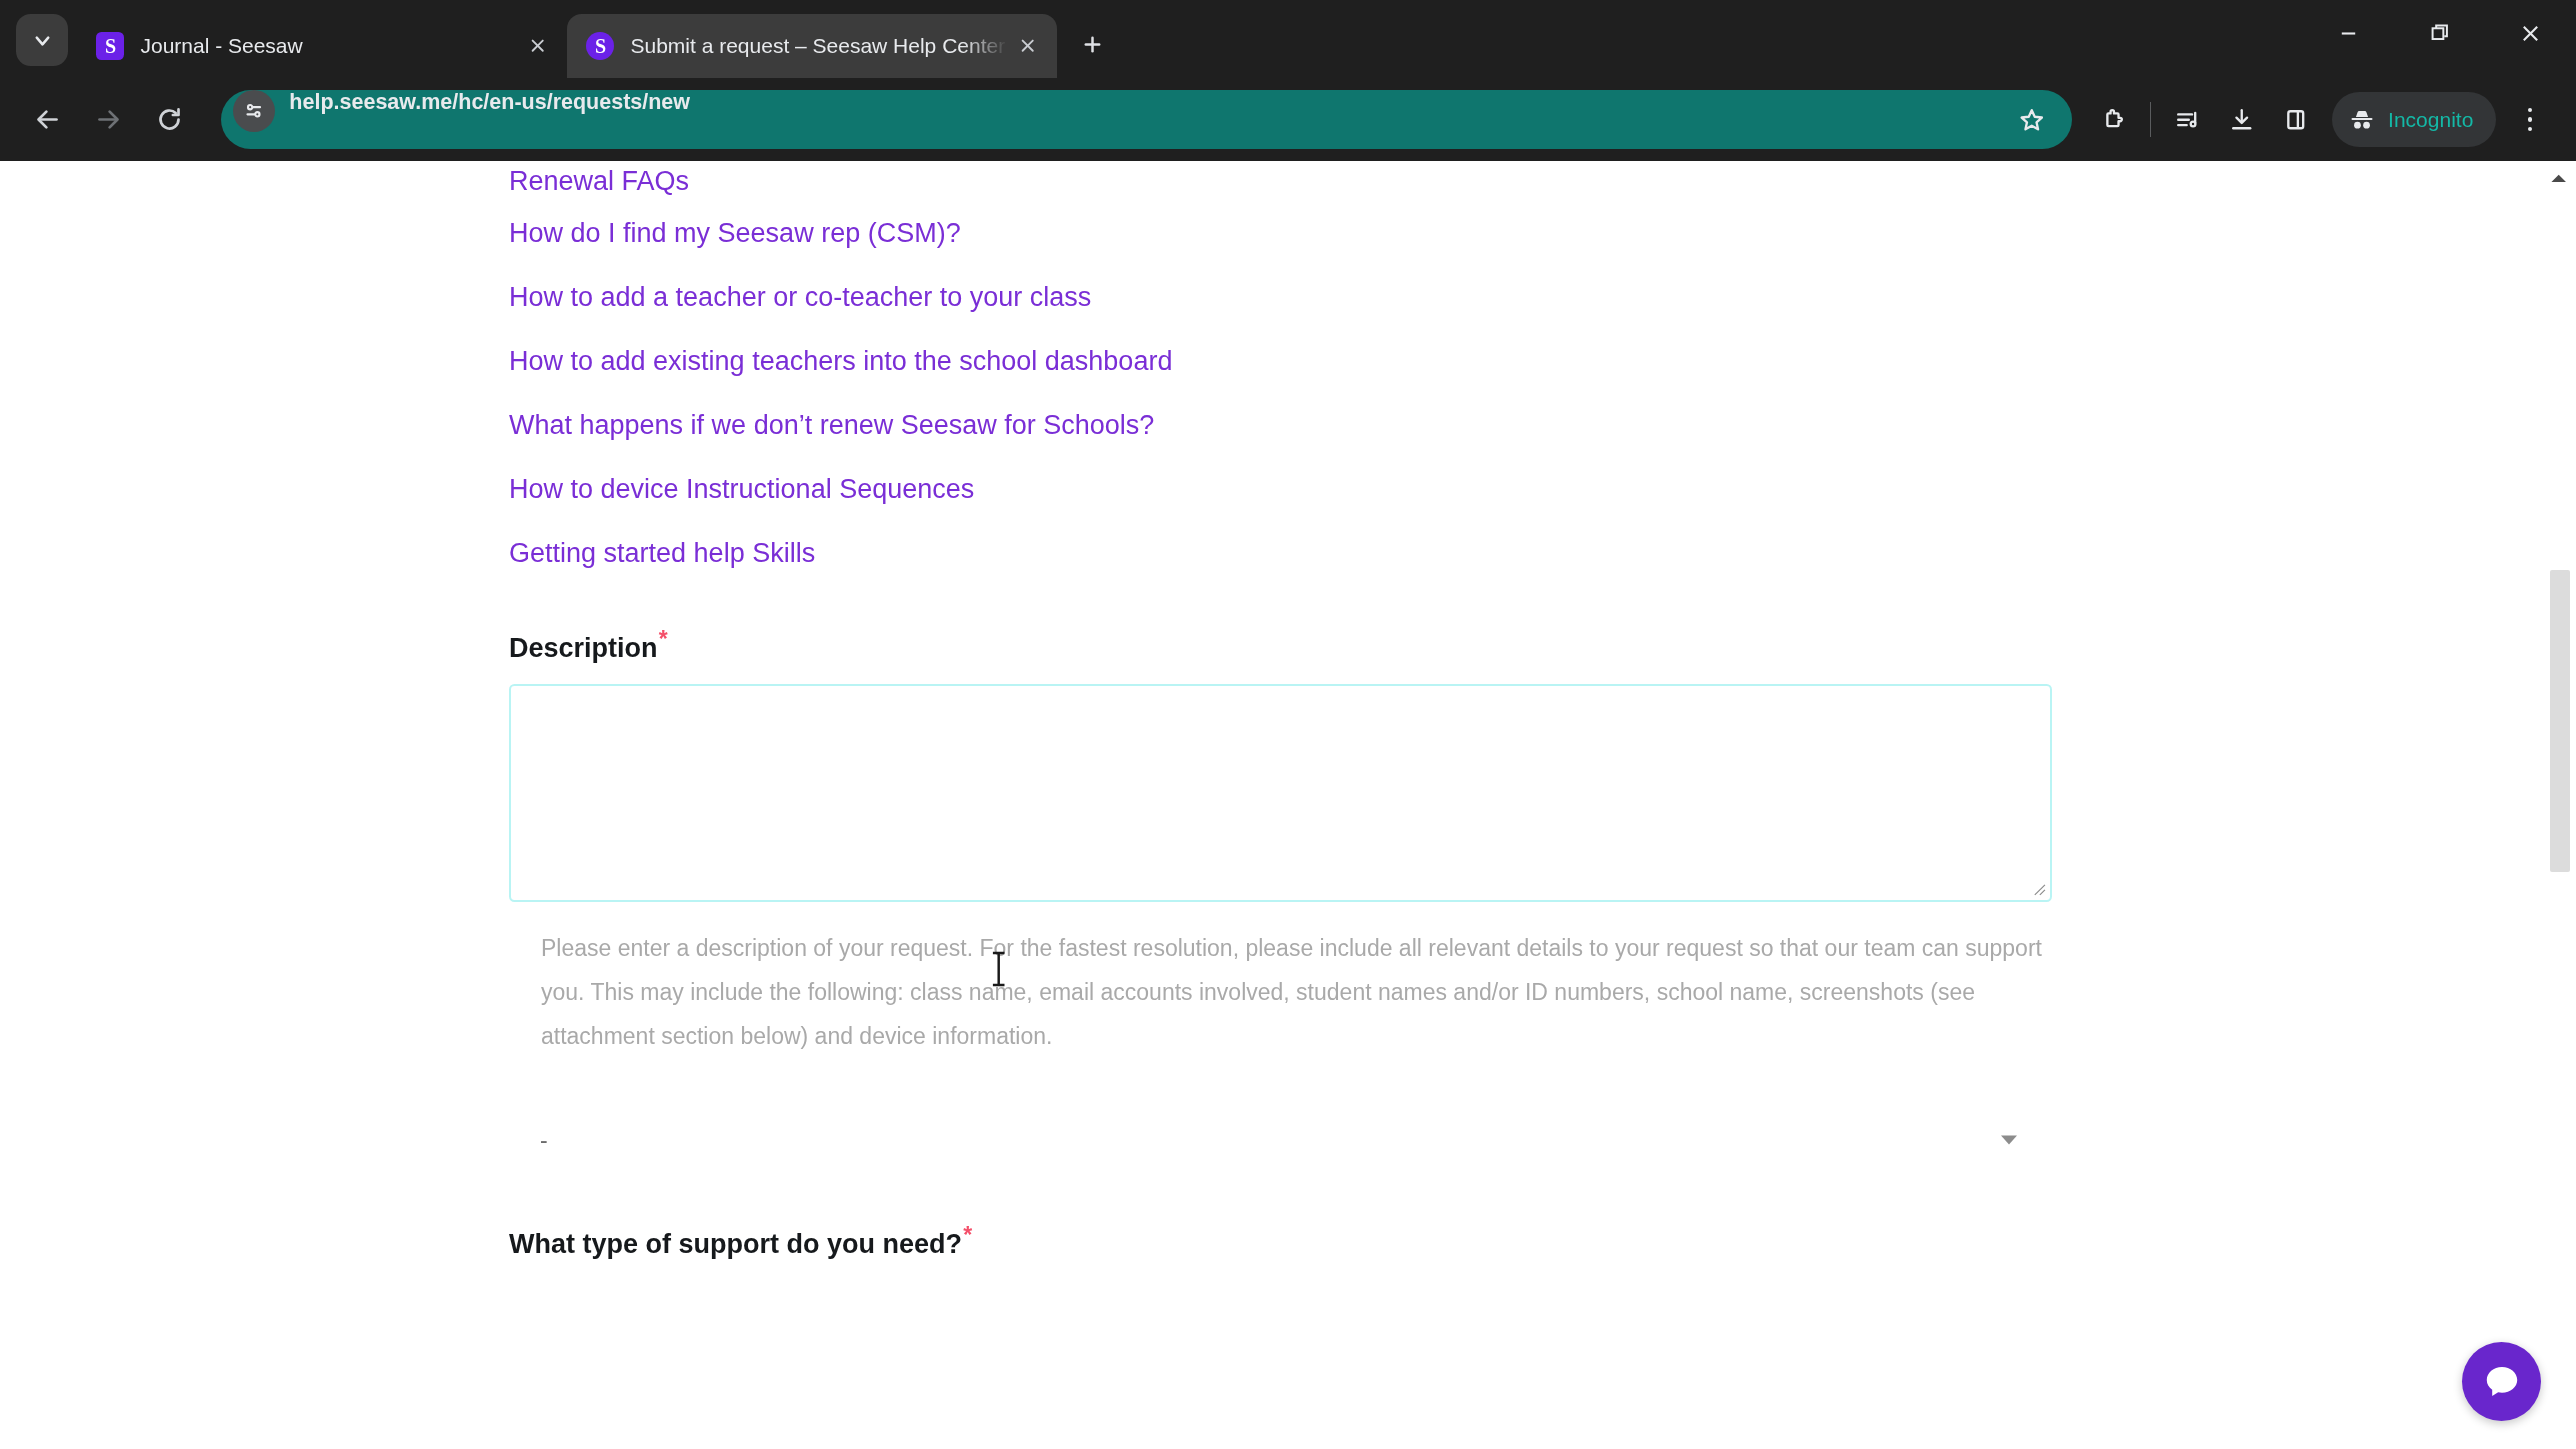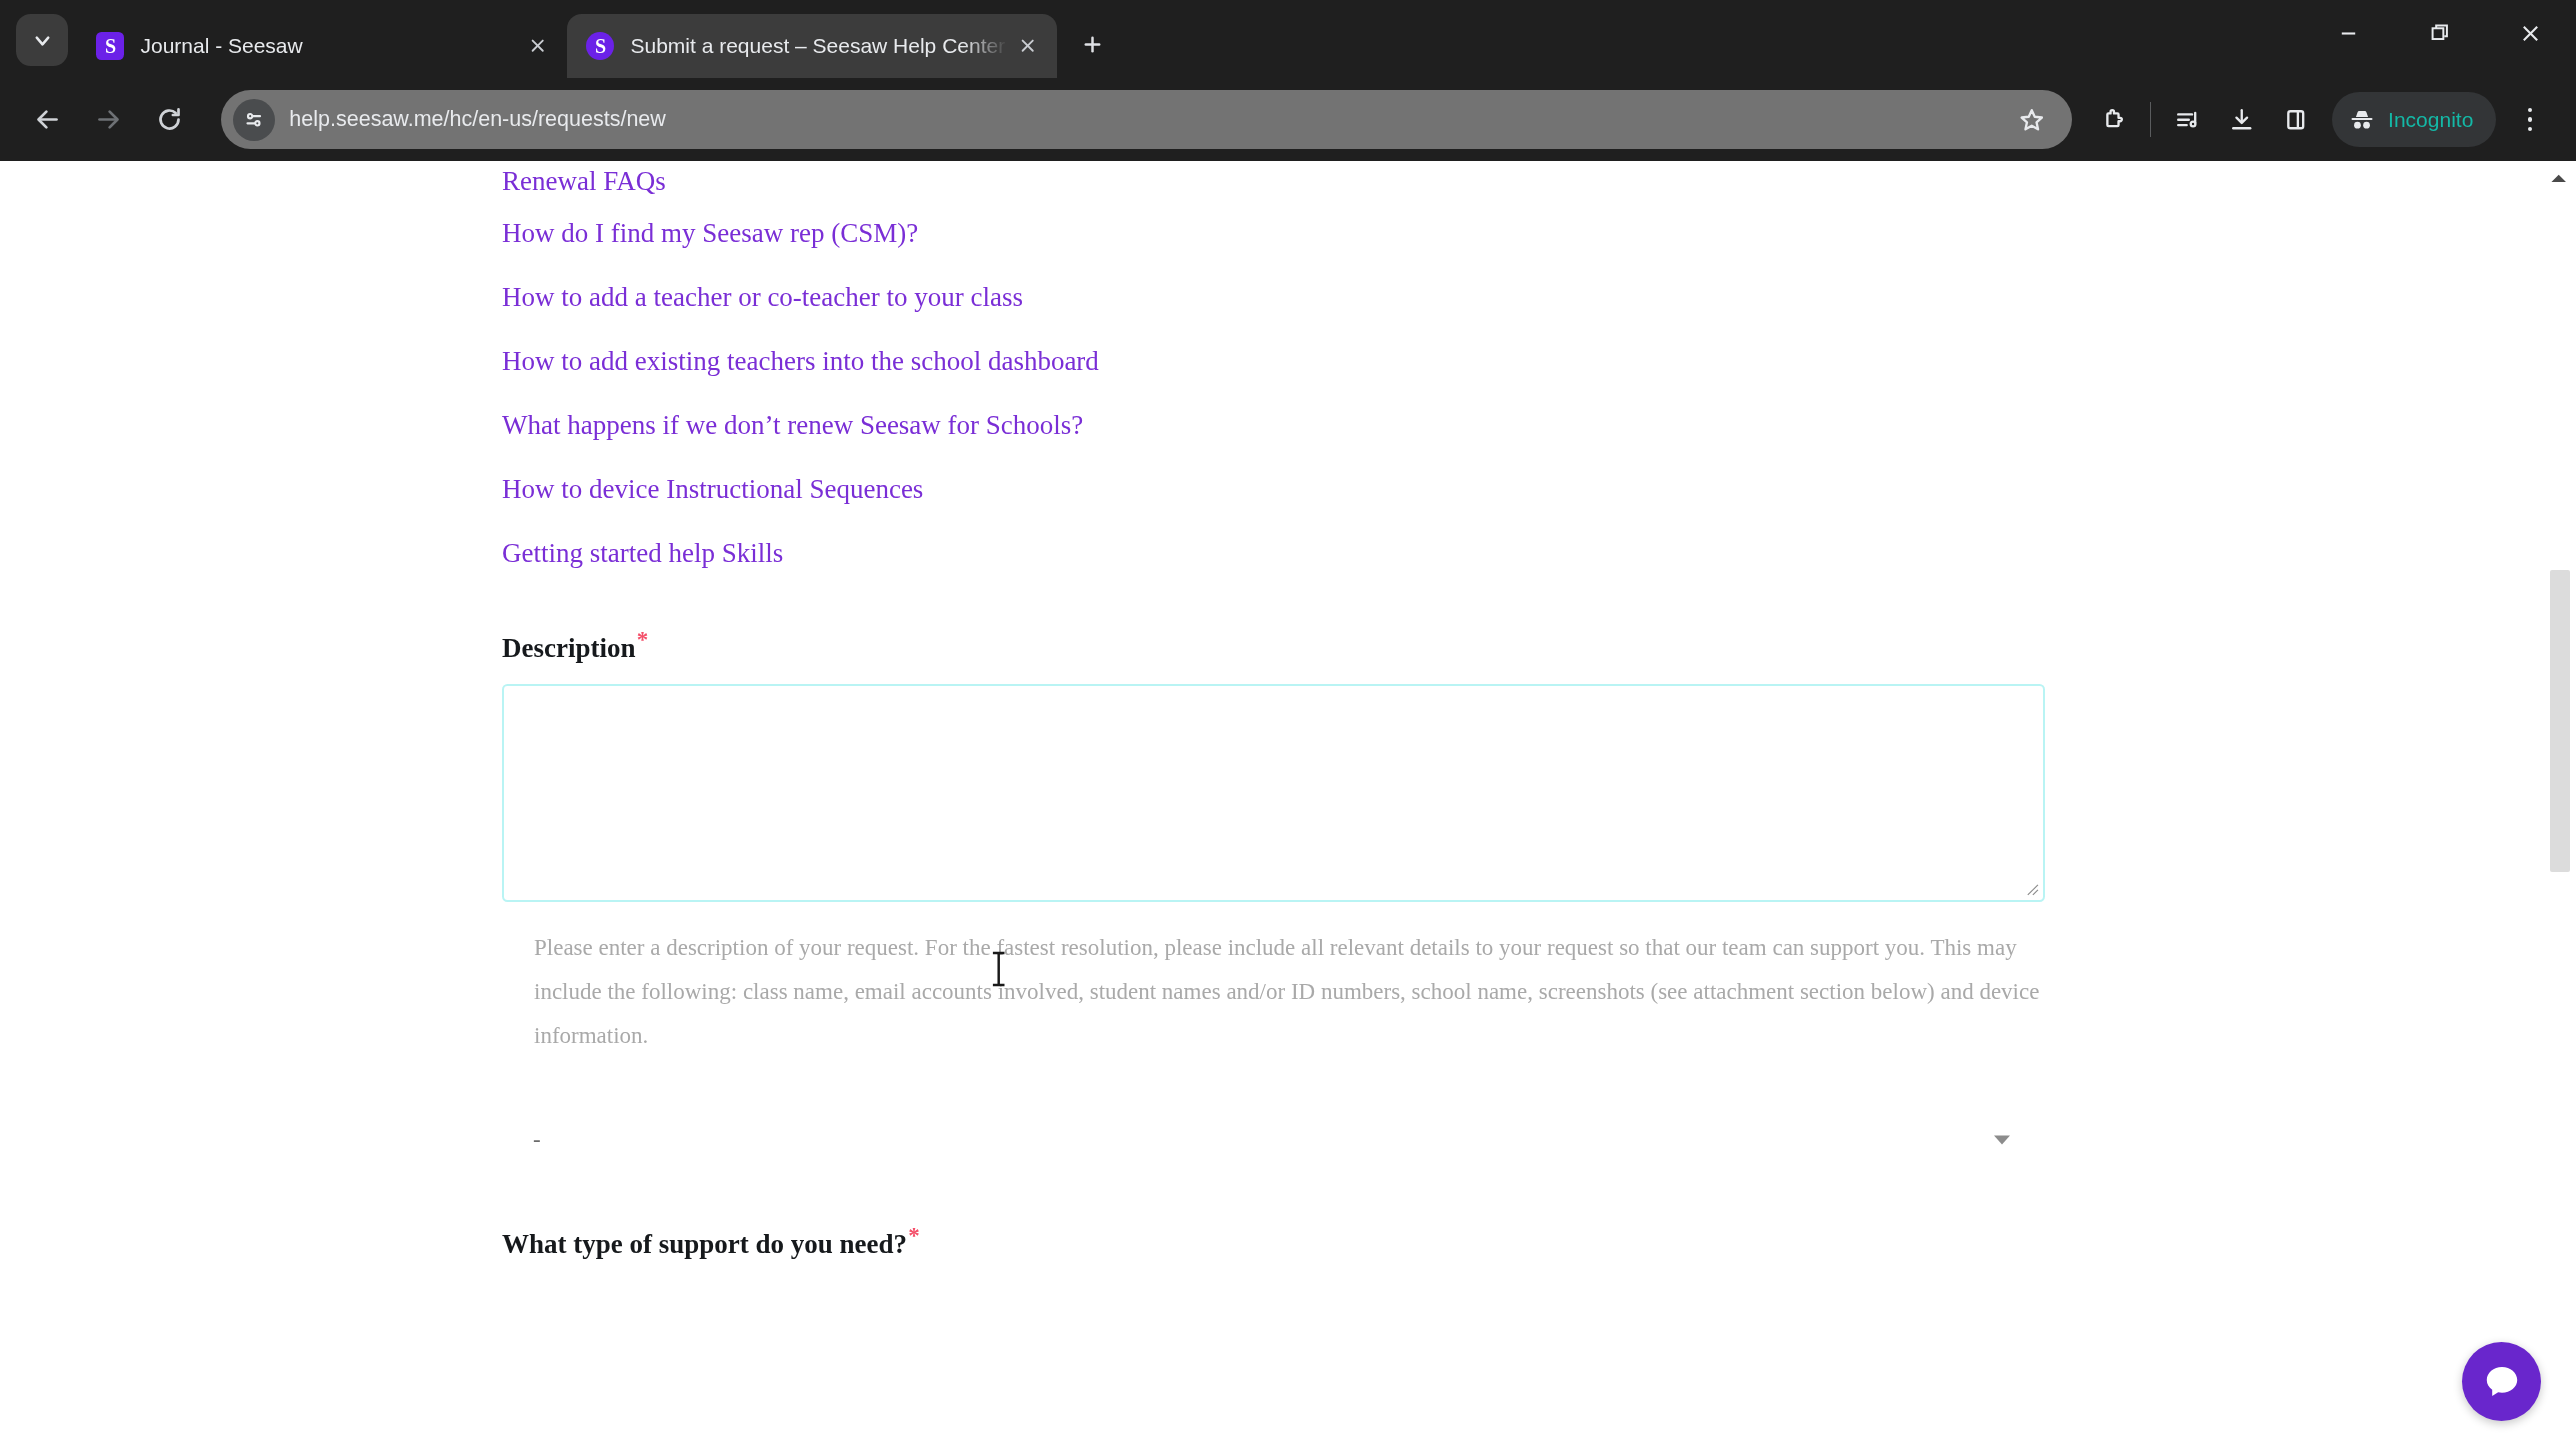--- a/index.html
+++ b/index.html
@@ -136,28 +136,28 @@
     flex: 0 0 auto;
     margin-right: 5.4px;
     cursor: pointer;
   }
   .navbtn svg { width: 27px; height: 27px; fill: none; stroke: #cfd2d6; stroke-width: 2.4; }
   .navbtn.disabled svg { stroke: #6e7175; }
 
   .omnibox {
     flex: 1 1 auto;
     height: 59px;
-    background: #737373;
+    background: #0f766e;
     border-radius: 29.5px;
     display: flex;
-    align-items: center;
     padding: 0 13.4px 0 12px;
     margin: 0 14.8px 0 17.4px;
     min-width: 0;
     cursor: text;
+    font-weight: bold;
   }
   .siteicon {
     width: 42px; height: 42px;
     border-radius: 50%;
     background: #4a4c4e;
     display: flex; align-items: center; justify-content: center;
     flex: 0 0 auto;
     margin-right: 14.8px;
     cursor: pointer;
   }
@@ -216,25 +216,24 @@
   
   .viewport {
     flex: 1 1 auto;
     background: #ffffff;
     position: relative;
     overflow: hidden;
   }
 
   .page {
     position: absolute;
-    top: 0; left: 4px;
+    top: 0; left: 11px;
     width: 2542px;
     height: 100%;
     padding: 0;
-    font-family: Liberation Serif, serif;
   }
 
   .content {
     padding-left: 498px;
     padding-top: 0;
   }
 
   .links {
     padding-top: 0;
   }

